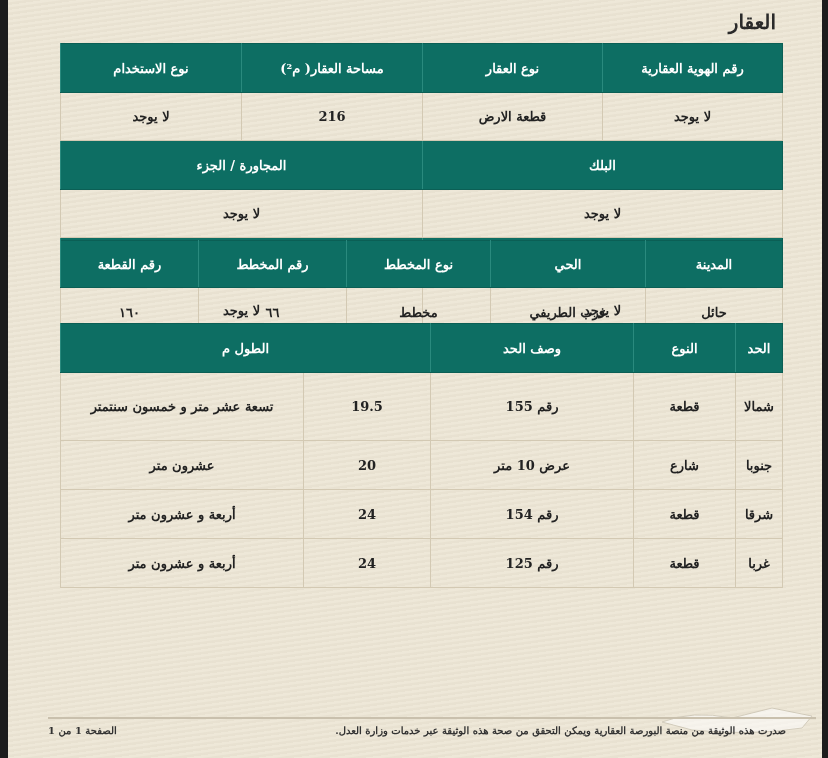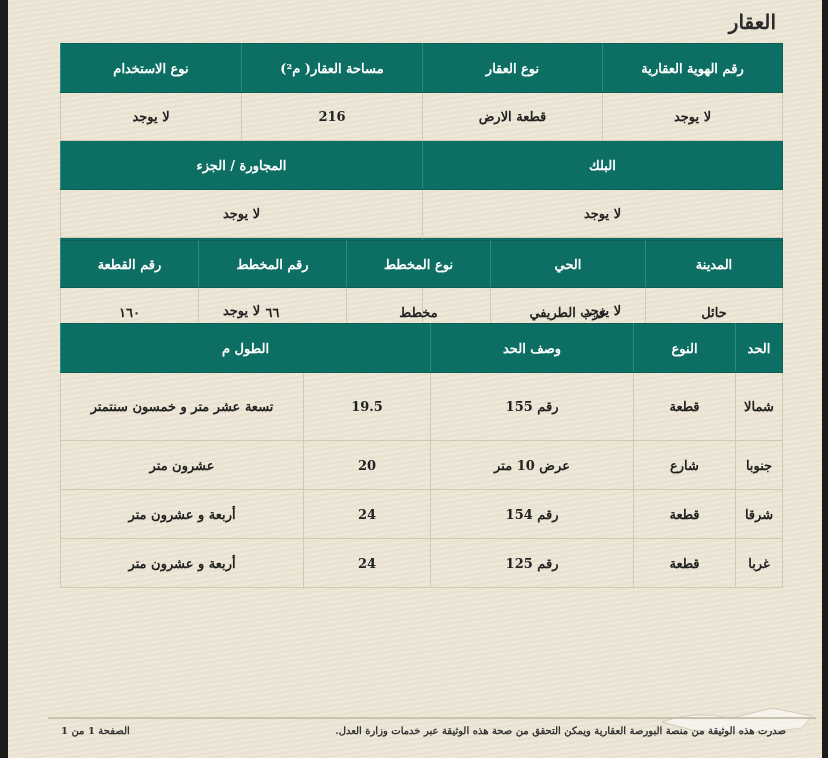--- a/index.html
+++ b/index.html
@@ -39,21 +39,21 @@
   .t3 th { height:32px; }
   .t3 td { height:32px; line-height:15px; }
   .t3 tr.tall td { height:51px; }
   .footer-line {
     position:absolute; left:40px; right:6px; top:717px; height:2px; background:#c9c0ad;
   }
   .footer-note {
     position:absolute; right:36px; top:725px; font-size:10px; color:#333; direction:rtl; font-weight:bold;
   }
   .footer-page {
-    position:absolute; left:40px; top:725px; font-size:10px; color:#333; direction:rtl; font-weight:bold;margin-left:13px;
+    position:absolute; left:40px; top:725px; font-size:10px; color:#333; direction:rtl; font-weight:bold;
   }
   .watermark {
     position:absolute; right:0; top:700px; width:170px; height:40px;
     opacity:0.55;
   }
 </style>
 </head>
 <body>
 
 <div class="page">

